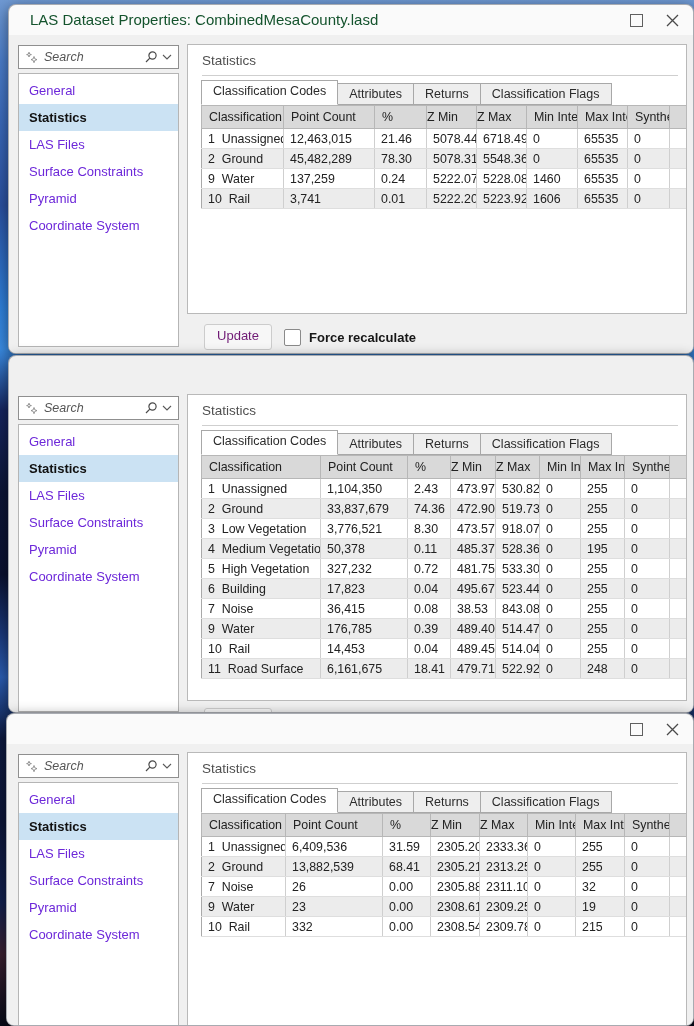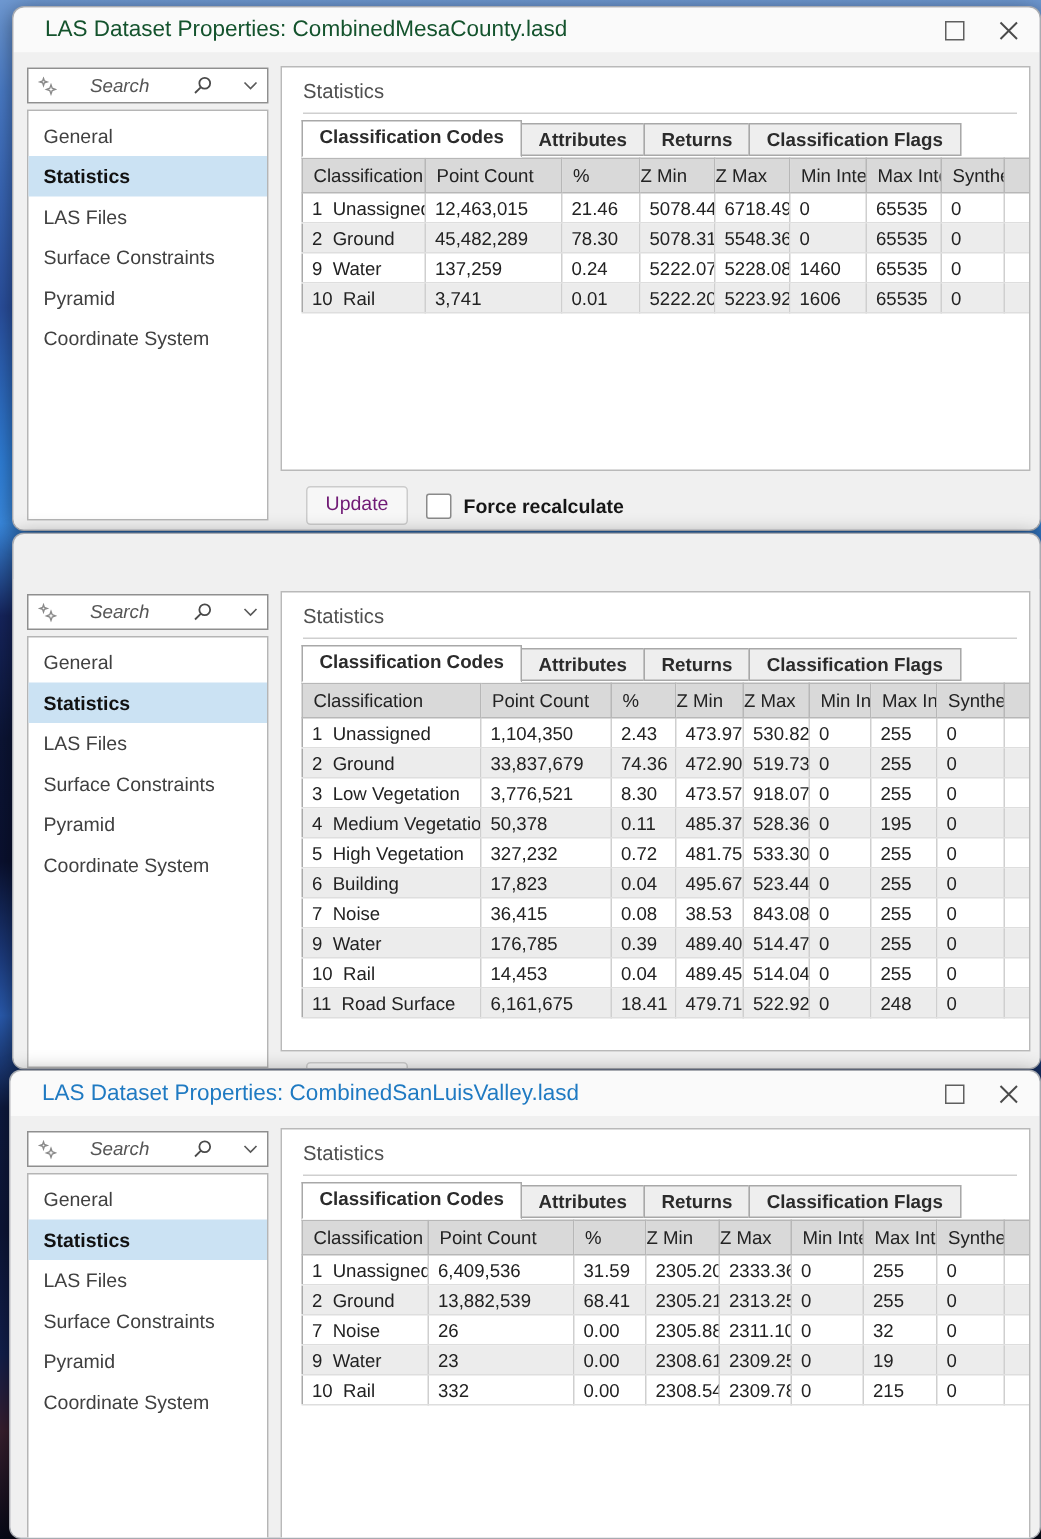--- a/index.html
+++ b/index.html
@@ -27,44 +27,44 @@
   .window.active .title{color:#1f7ac2;}
   .winbtn{position:absolute;top:2px;width:34px;height:26px;display:flex;align-items:center;justify-content:center;cursor:default;}
   .btn-max{right:40px;}
   .btn-close{right:4px;}
   .max-glyph{width:11px;height:11px;border:1px solid #5f5f5f;background:transparent;}
   .body{position:absolute;left:0;top:30px;right:0;bottom:0;background:#f0f0f0;}
   .inner{position:absolute;left:0;top:0;right:0;bottom:0;}
   
   .searchbox{
     position:absolute;left:9px;top:10px;width:161px;height:24px;background:#fff;
-    border:1px solid #8f8f8f;box-sizing:border-box;display:flex;align-items:center;padding:0 6px;gap:20px;
+    border:1px solid #8f8f8f;box-sizing:border-box;display:flex;align-items:center;padding:0 6px;gap:4px;
   }
   .searchbox input{
     flex:1;min-width:0;border:none;outline:none;background:transparent;
     font-family:"Liberation Sans",sans-serif;font-size:12.5px;color:#333;
   }
   .searchbox input::placeholder{font-style:italic;color:#555;opacity:1;}
   .nav{
     position:absolute;left:9px;top:38px;width:161px;background:#fff;
     border:1px solid #b5b5b5;box-sizing:border-box;padding-top:3px;
   }
   .nav-item{
-    height:27px;line-height:27px;padding-left:10px;font-size:13px;color:#404040;
+    height:27px;line-height:27px;padding-left:10px;font-size:13px;color:#6d28d9;
     white-space:nowrap;cursor:default;
   }
   .nav-item.selected{background:#cbe2f3;font-weight:bold;color:#111;}
   
   .panel{
     position:absolute;left:178px;width:500px;background:#fff;
     border:1px solid #b9b9b9;box-sizing:border-box;overflow:hidden;
   }
   .panel-heading{position:absolute;left:14px;top:8px;font-size:13.5px;color:#4f4f4f;}
   .panel-rule{position:absolute;left:14px;right:8px;top:30px;height:1px;background:#cfcfcf;}
-  .tabs{position:absolute;left:13px;top:35px;display:flex;align-items:center;font-weight:bold;}
+  .tabs{position:absolute;left:13px;top:35px;display:flex;align-items:flex-end;}
   .tab{
     font-size:12.5px;color:#2b2b2b;background:#eeeeee;border:1px solid #a8a8a8;
     height:22px;line-height:21px;padding:0 11px;box-sizing:border-box;white-space:nowrap;
     margin-left:-1px;cursor:default;
   }
   .tab:first-child{margin-left:0;}
   .tab.active{background:#fff;height:25px;border-bottom-color:#fff;z-index:2;position:relative;}
   .tbl{
     position:absolute;left:13px;top:60px;border-collapse:collapse;table-layout:fixed;
     font-size:12.4px;color:#222;border:1px solid #a9a9a9;
@@ -396,21 +396,20 @@
           <div class="update-btn">Update</div>
           <div class="chk"></div>
 
         </div>
       </div>
     </div>
   </div>
 
   <div class="window active" style="top: 713px; left: 6px; width: 688px; height: 313px;">
     <div class="titlebar">
-      <span class="title">LAS Dataset Properties: CombinedSanLuisValley.lasd</span>
       <div class="winbtn btn-max">
         <div class="max-glyph"></div>
       </div>
       <div class="winbtn btn-close">
         <svg width="13" height="13" viewBox="0 0 13 13">
           <path d="M1 1 L12 12 M12 1 L1 12" stroke="#4a4a4a" stroke-width="1.3" fill="none"></path>
         </svg>
       </div>
     </div>
     <div class="body">

